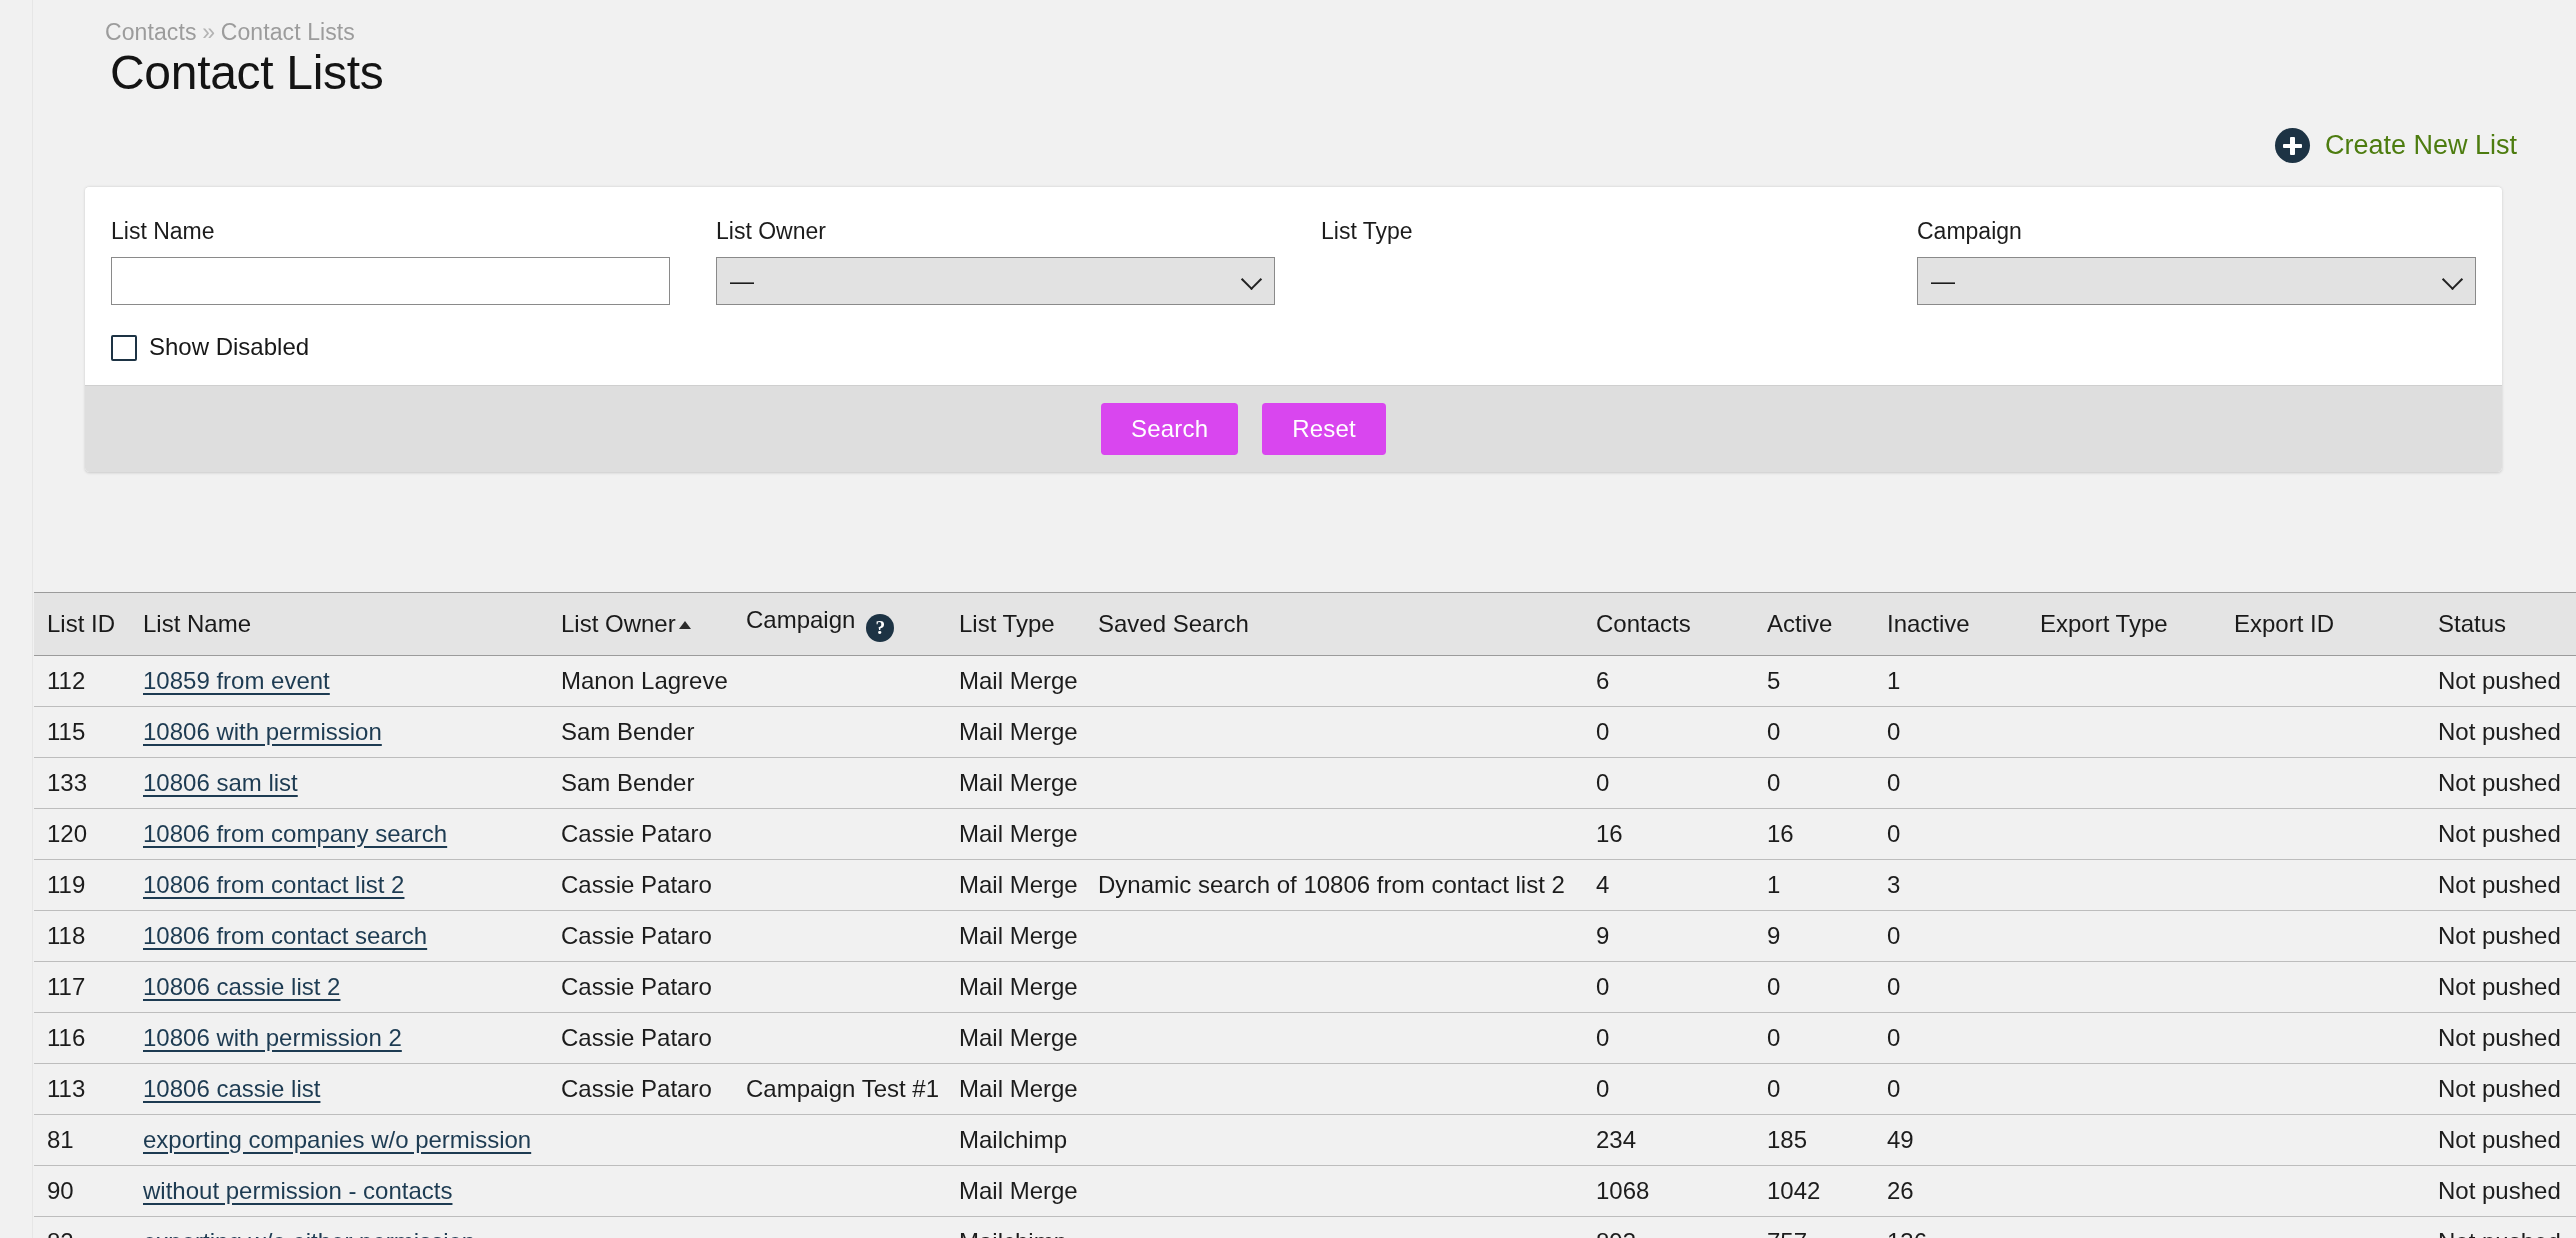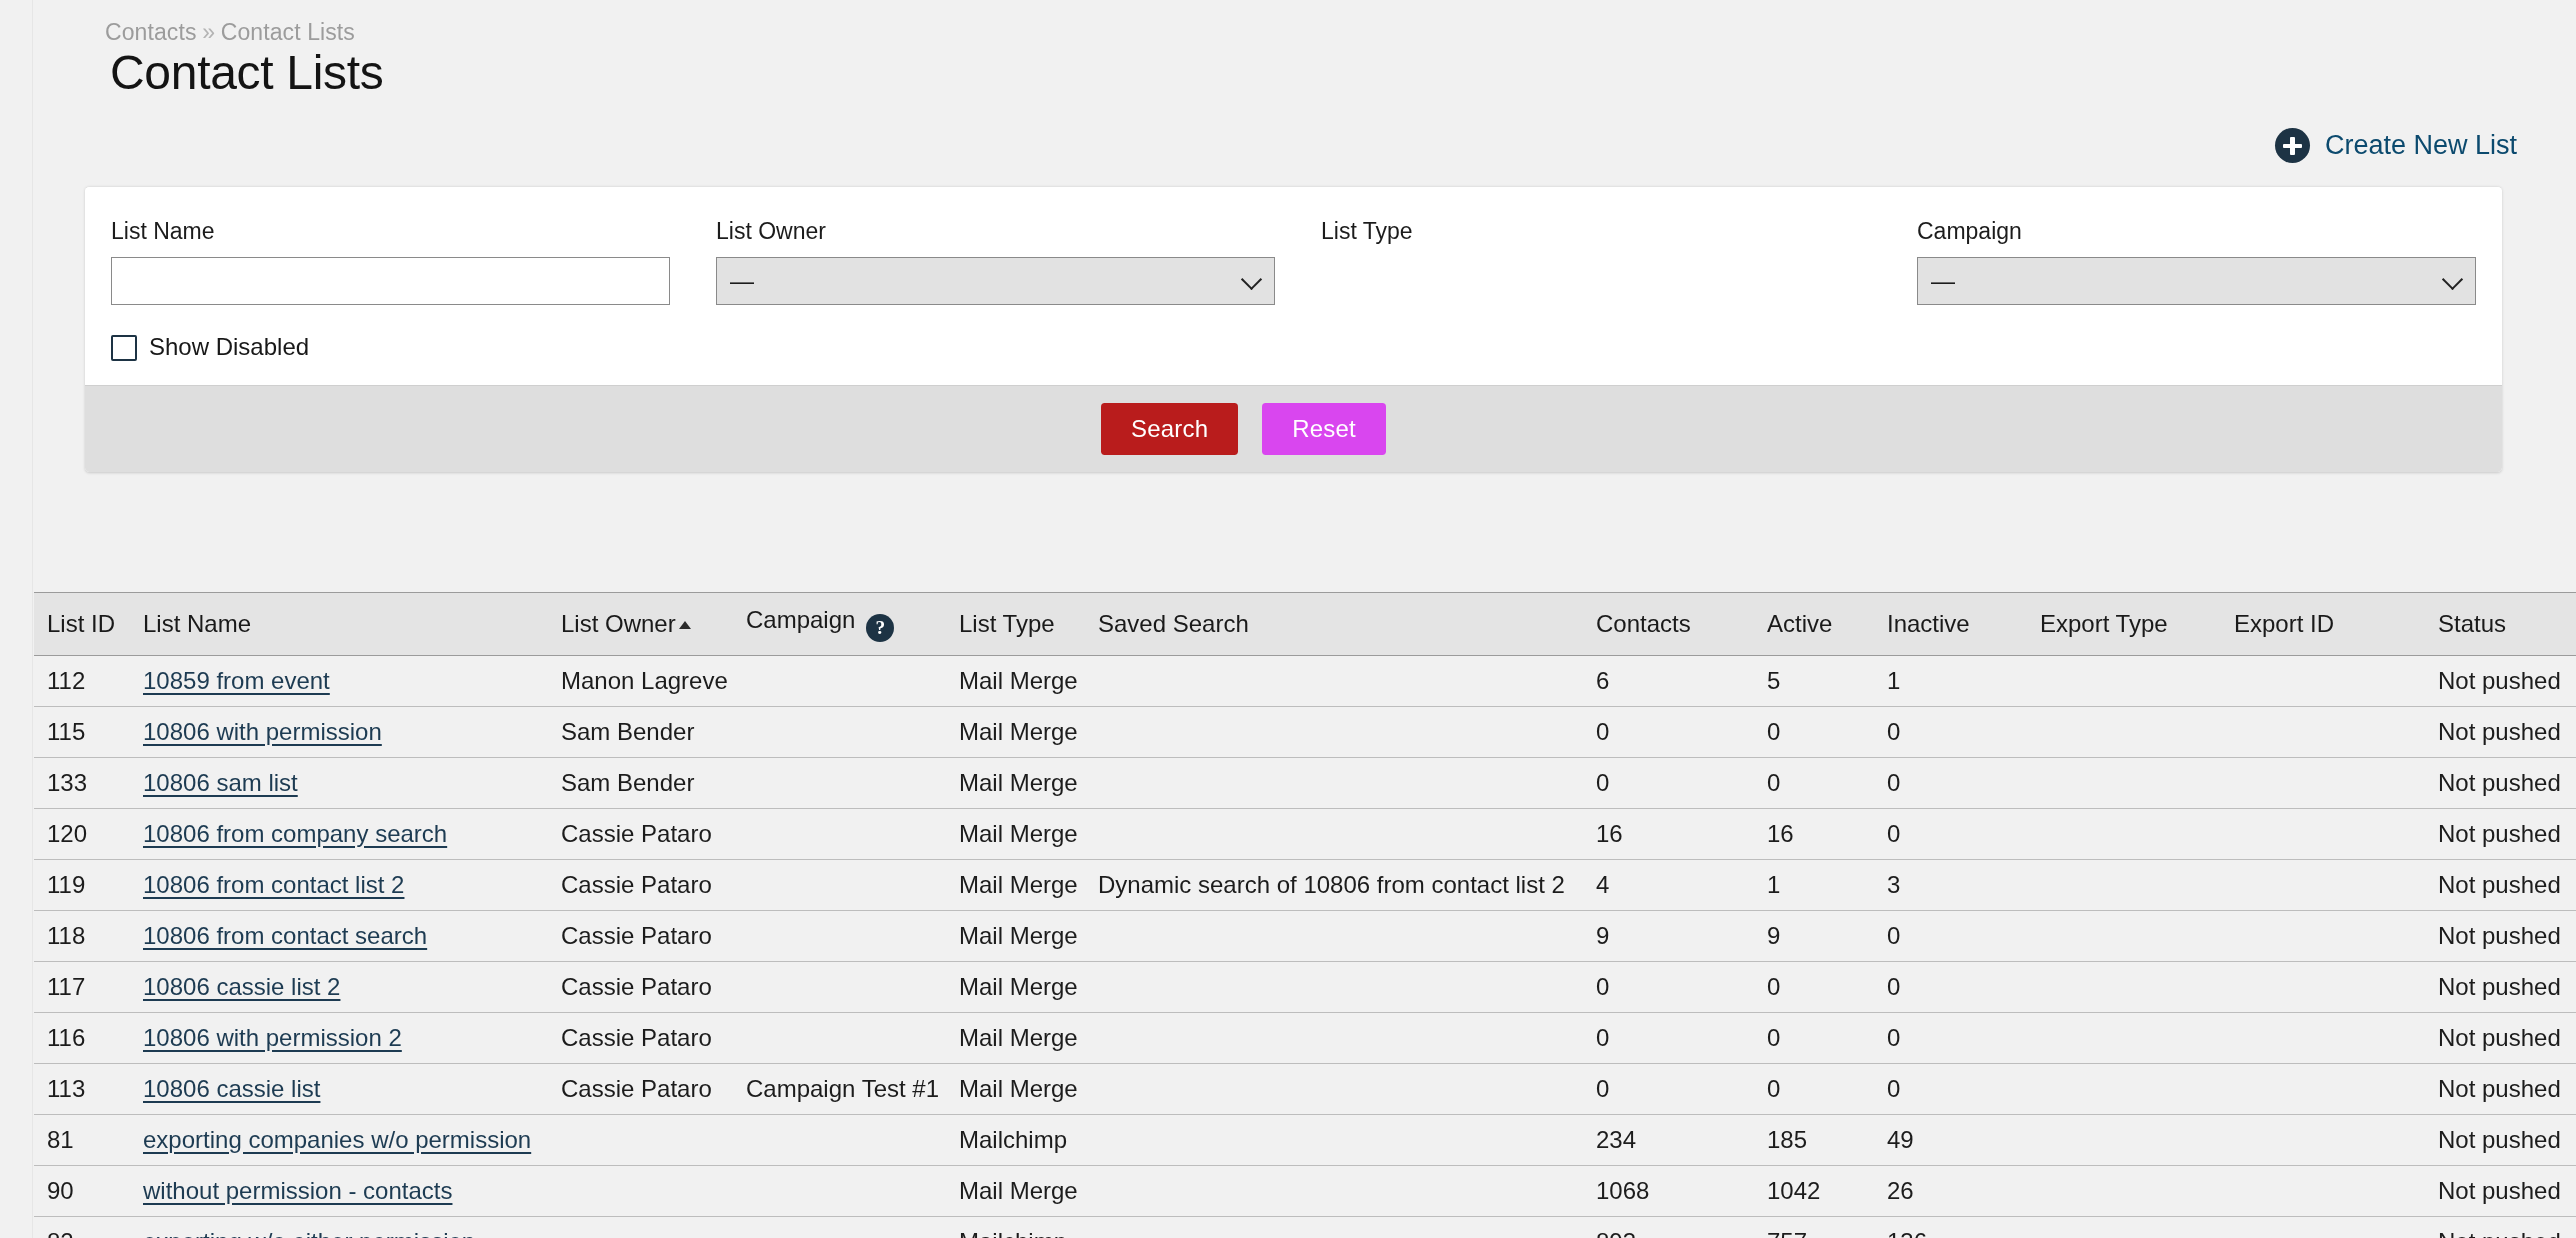--- a/index.html
+++ b/index.html
@@ -64,21 +64,21 @@
     background: #1d3344;
     position: relative;
     flex: 0 0 auto;
   }
   .plus-circle::before, .plus-circle::after {
     content: ""; position: absolute; background: #fff; border-radius: 0.9px;
   }
   .plus-circle::before { left: 8.3px; top: 15.7px; width: 18.5px; height: 4.6px; }
   .plus-circle::after  { left: 15.3px; top: 8.8px; width: 4.6px; height: 18.5px; }
   .create-new-label {
-    font-size: 27px; color: #0c4a6e;
+    font-size: 27px; color: #4d7c0f;
   }
 
   
   .filter-card {
     position: absolute;
     left: 85px; top: 187px;
     width: 2417px;
     background: #fff;
     border-radius: 4.6px;
     box-shadow: 0 0.9px 2.8px rgba(0,0,0,.17);
@@ -160,21 +160,21 @@
     color: #fff;
     border: none;
     border-radius: 3.7px;
     padding: 0 30px;
     height: 52px;
     line-height: 52px;
     cursor: pointer;
     font-family: "Liberation Sans", sans-serif;
     letter-spacing: 0.2px;
   }
-  .btn-search { background: #b91c1c; min-width: 130px; }
+  .btn-search { background: #d946ef; min-width: 130px; }
   .btn-reset  { background: #d946ef; min-width: 120px; }
   .btn-wrap { display:flex; gap: 24px; transform: translateX(-50px); }
 
   
   .pagination-bar {
     position: absolute;
     right: 41px; top: 514px;
     display: flex; align-items: center;
     gap: 16.7px;
   }

